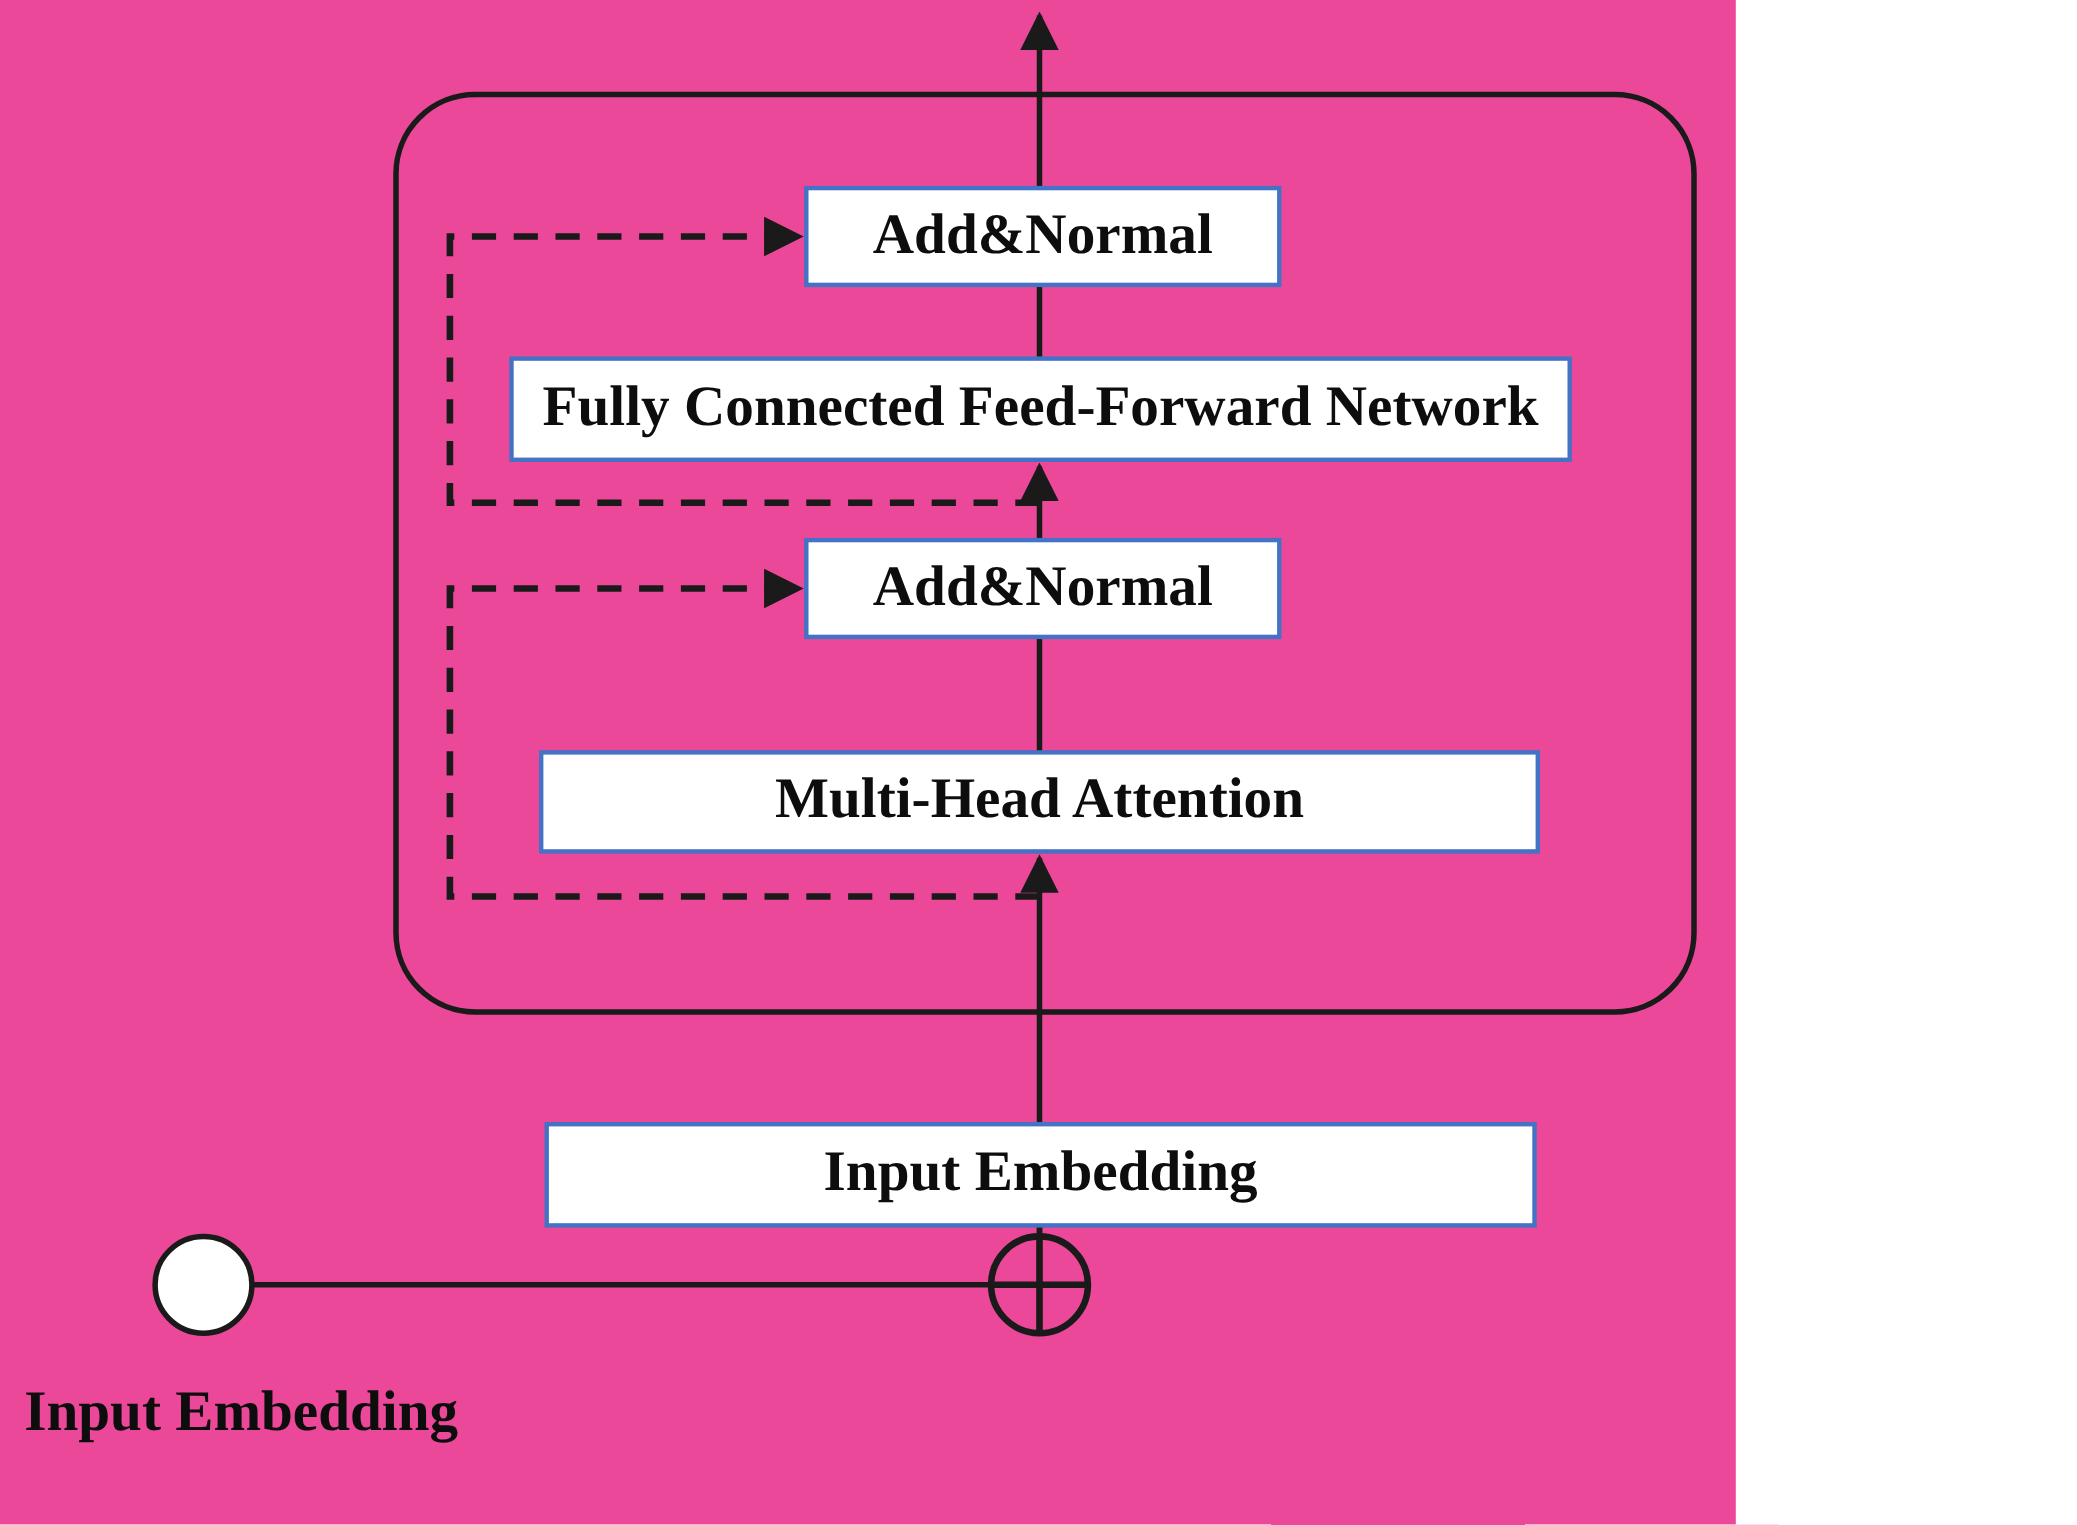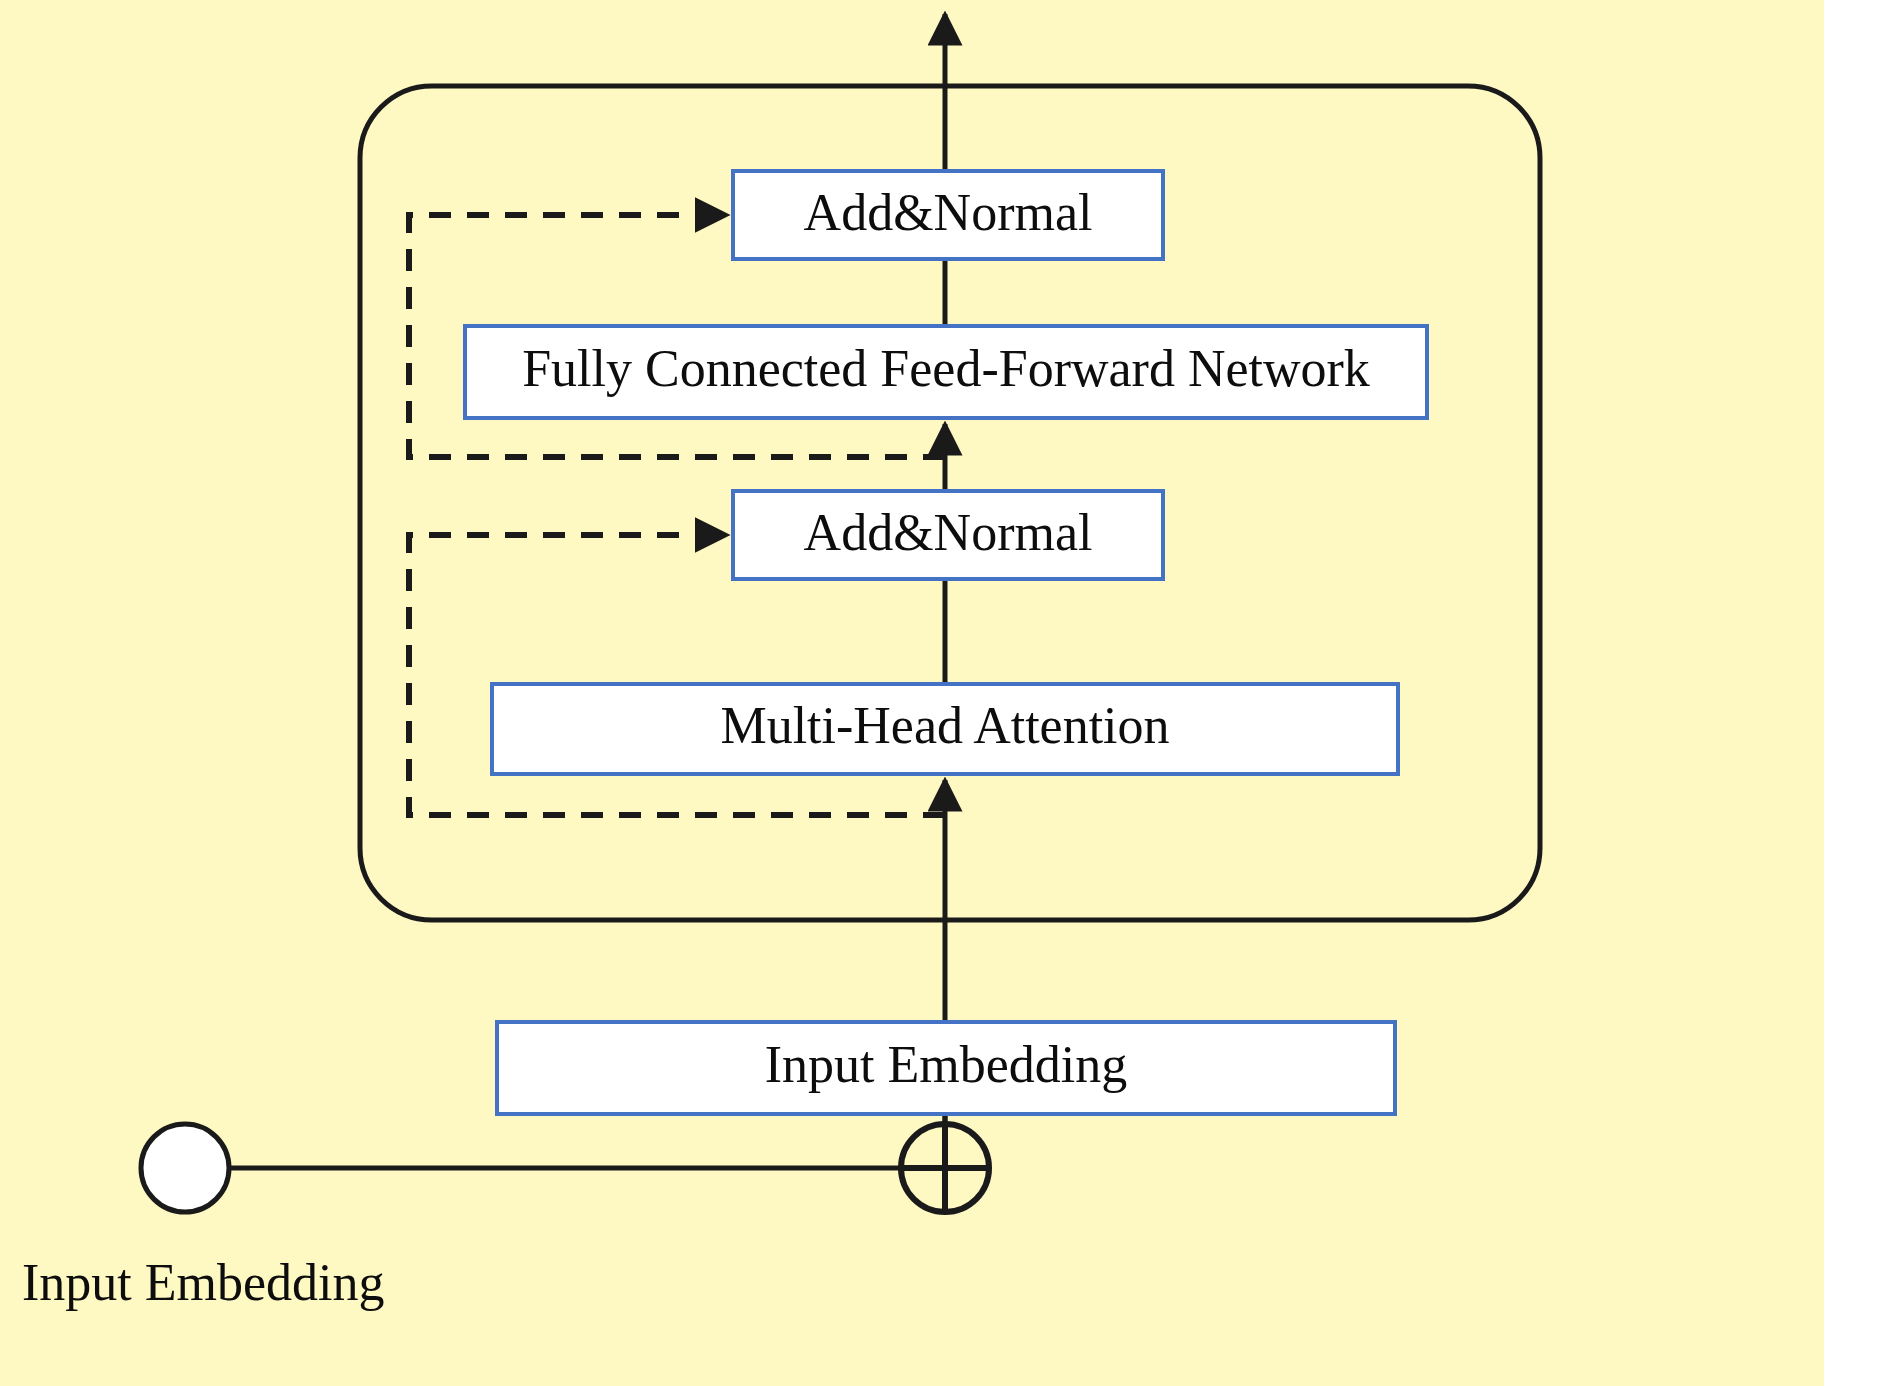--- a/index.html
+++ b/index.html
@@ -6,24 +6,25 @@
   html, body {
     margin: 0;
     padding: 0;
     background: #ffffff;
   }
   body {
     font-family: "Liberation Serif", "DejaVu Serif", serif;
   }
   #diagram-root {
     position: relative;
-    width: 1824px;
+    width: 1578px;
     height: 1386px;
-    background: #fef9c3;
+    background: #ec4899;
     overflow: hidden;
+    font-weight: bold;
   }
   svg.canvas {
     position: absolute;
     left: 0;
     top: 0;
     width: 1888px;
     height: 1386px;
     display: block;
   }
   .box-label {

